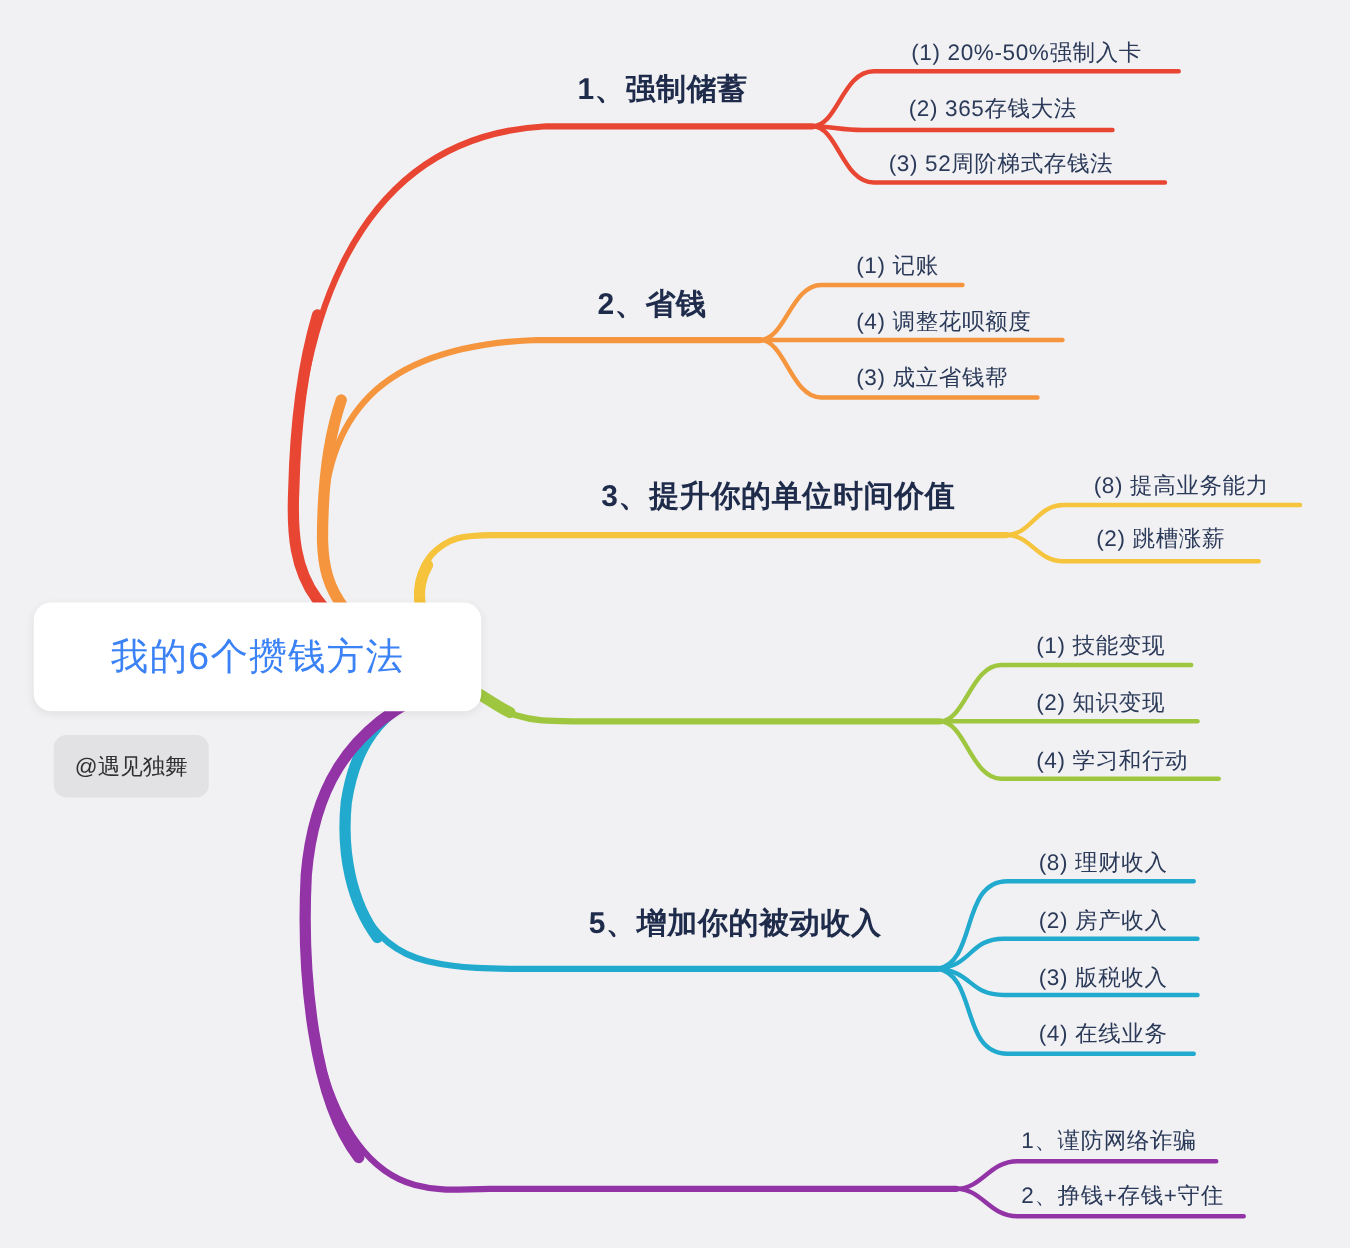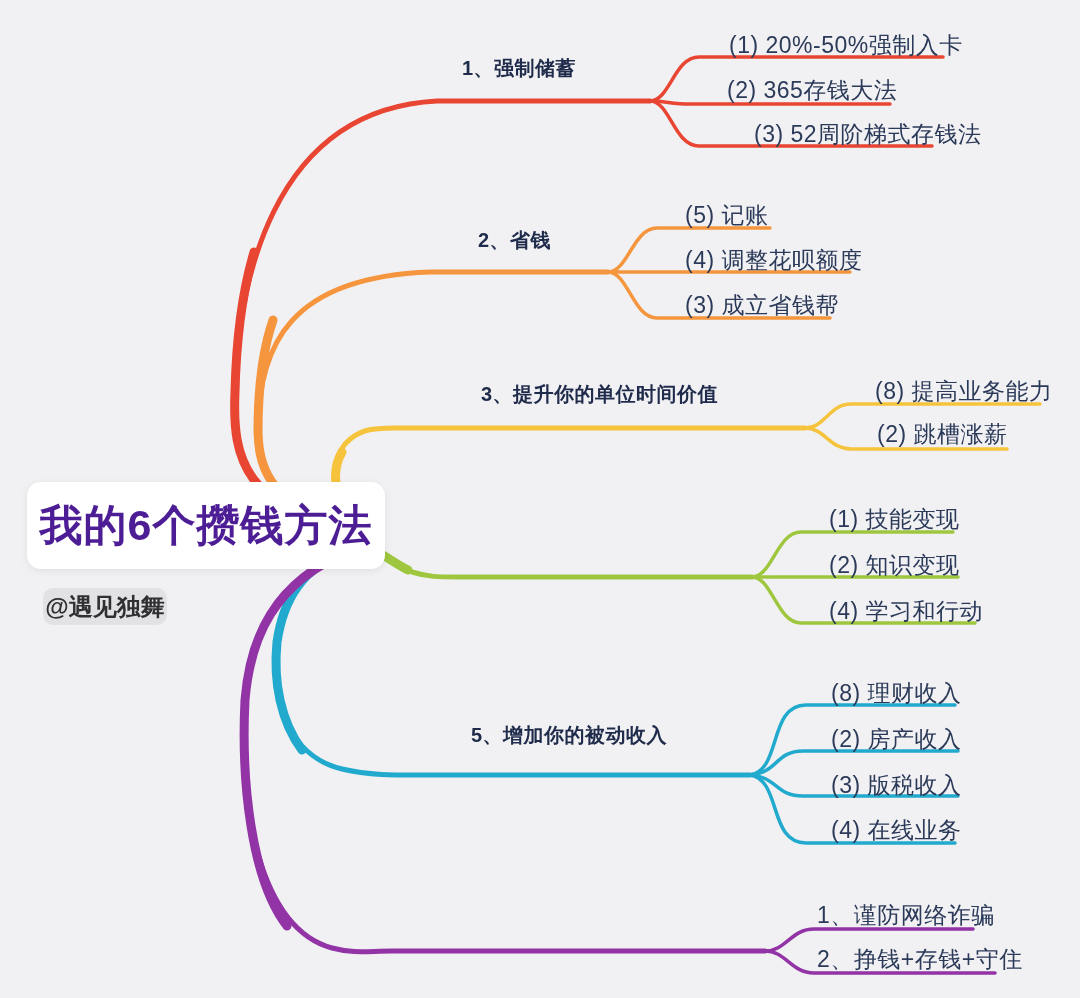--- a/index.html
+++ b/index.html
@@ -8,42 +8,42 @@
     background:#f1f1f3;
     position:relative;
     overflow:hidden;
     font-family:"Liberation Sans","DejaVu Sans",sans-serif;
   }
   #stage{position:absolute;inset:0;width:1080px;height:998px;}
   svg.lines{position:absolute;left:0;top:0;z-index:1;}
   svg.lines path{fill:none;stroke-linecap:round;stroke-linejoin:round;}
   .branch-label{
     position:absolute;z-index:2;
-    font-size:20px;font-weight:700;color:#1f2b4a;
+    font-size:24px;font-weight:700;color:#1f2b4a;
     white-space:nowrap;letter-spacing:.5px;
   }
   .child-label{
     position:absolute;z-index:2;
-    font-size:23px;font-weight:400;color:#2b3a59;
+    font-size:18px;font-weight:400;color:#2b3a59;
     white-space:nowrap;letter-spacing:.5px;
   }
   .root-node{
     position:absolute;left:27px;top:482px;width:358px;height:87px;
     background:#ffffff;border-radius:14px;z-index:3;
     box-shadow:0 2px 8px rgba(0,0,0,0.07);
     display:flex;align-items:center;justify-content:center;
   }
   .root-node .root-title{
-    font-size:43px;font-weight:700;color:#4c1d95;letter-spacing:1px;white-space:nowrap;
+    font-size:30px;font-weight:400;color:#3b82f6;letter-spacing:1px;white-space:nowrap;
   }
   .watermark{
-    position:absolute;left:43px;top:588px;width:124px;height:37px;z-index:3;
+    position:absolute;left:43px;top:588px;width:124px;height:50px;z-index:3;
     background:#e2e2e5;border-radius:10px;
     display:flex;align-items:center;justify-content:center;
-    font-size:24px;font-weight:700;color:#303032;white-space:nowrap;
+    font-size:18px;font-weight:400;color:#303032;white-space:nowrap;
   }
 </style>
 </head>
 <body>
 
 <div id="stage">
 
   <svg class="lines" width="1080" height="998" viewBox="0 0 1080 998">
 
     <g stroke="#e84533">
@@ -94,23 +94,23 @@
     </g>
   </svg>
 
   <div class="branch-label" style="left:462px;top:55px">1、强制储蓄</div>
   <div class="branch-label" style="left:478px;top:227px">2、省钱</div>
   <div class="branch-label" style="left:481px;top:381px">3、提升你的单位时间价值</div>
   <div class="branch-label" style="left:471px;top:722px">5、增加你的被动收入</div>
 
   <div class="child-label" style="left:729px;top:30px">(1) 20%-50%强制入卡</div>
   <div class="child-label" style="left:727px;top:75px">(2) 365存钱大法</div>
-  <div class="child-label" style="left:754px;top:119px">(3) 52周阶梯式存钱法</div>
+  <div class="child-label" style="left:711px;top:119px">(3) 52周阶梯式存钱法</div>
 
-  <div class="child-label" style="left:685px;top:200px">(5) 记账</div>
+  <div class="child-label" style="left:685px;top:200px">(1) 记账</div>
   <div class="child-label" style="left:685px;top:245px">(4) 调整花呗额度</div>
   <div class="child-label" style="left:685px;top:290px">(3) 成立省钱帮</div>
 
   <div class="child-label" style="left:875px;top:376px">(8) 提高业务能力</div>
   <div class="child-label" style="left:877px;top:419px">(2) 跳槽涨薪</div>
 
   <div class="child-label" style="left:829px;top:504px">(1) 技能变现</div>
   <div class="child-label" style="left:829px;top:550px">(2) 知识变现</div>
   <div class="child-label" style="left:829px;top:596px">(4) 学习和行动</div>
 

